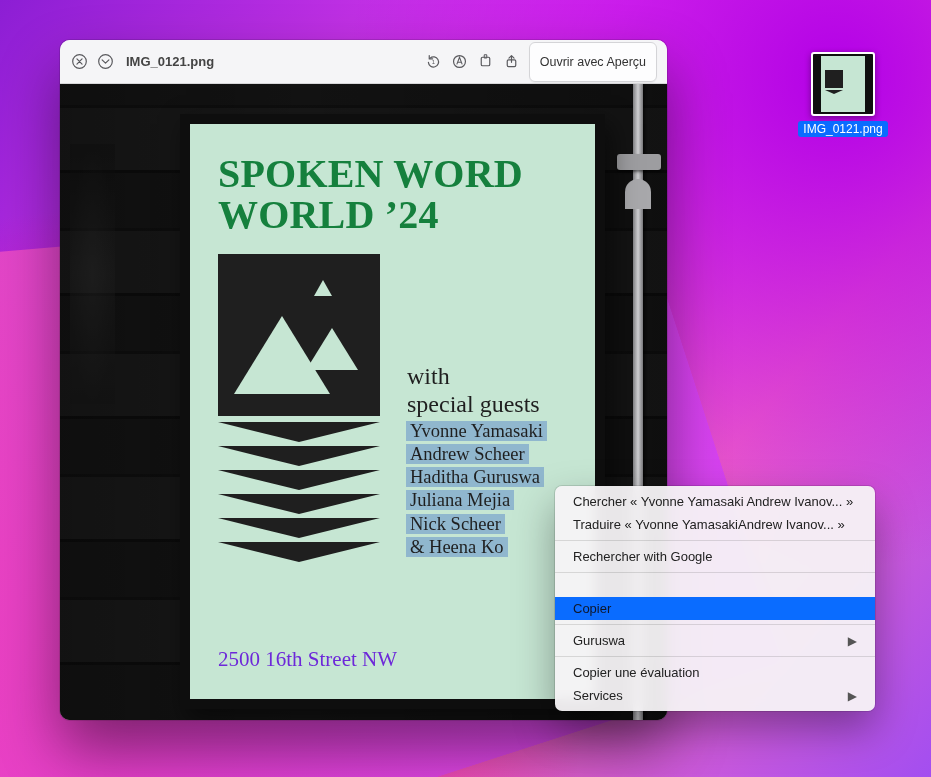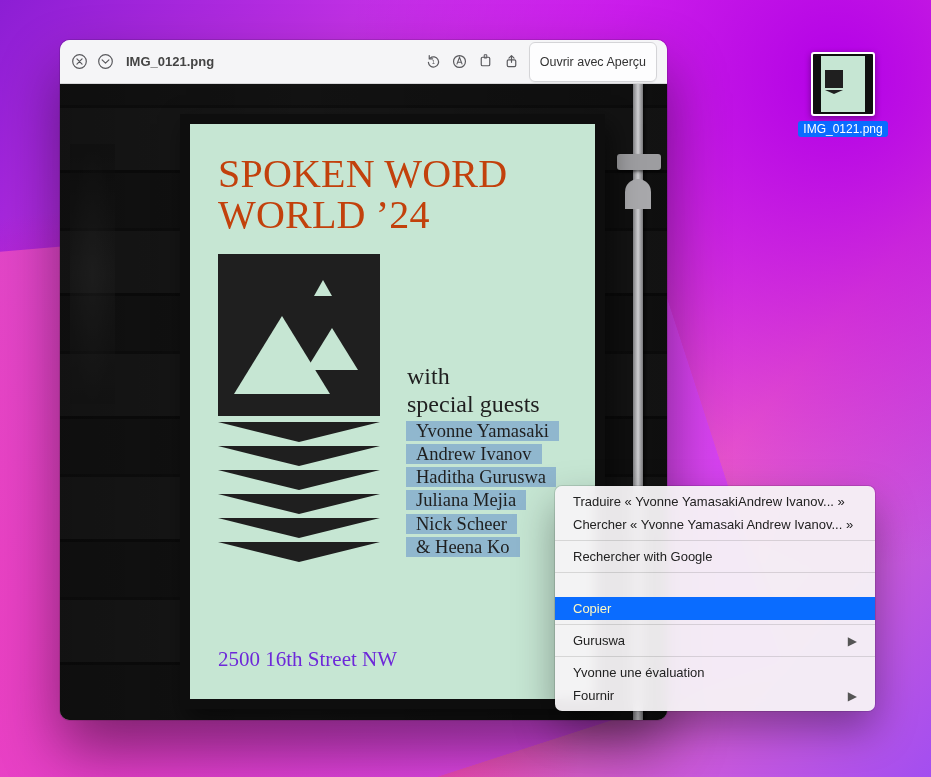--- a/index.html
+++ b/index.html
@@ -103,22 +103,23 @@
     width: 100%; height: 100%;
     padding: 30px 26px 26px 28px;
     position: relative;
     overflow:hidden;
   }
   .poster-title {
     font-family: Georgia, 'Times New Roman', serif;
     font-size: 40px;
     line-height: 1.02;
     letter-spacing: 0.2px;
-    color: #c2410c;
+    color: #15803d;
     margin-bottom: 18px;
+    font-weight: bold;
   }
   .logo-block {
     position: relative;
     width: 162px; height: 162px;
     background: #1f1f1f;
     margin-bottom: 6px;
   }
   .logo-block .big-tri, .logo-block .sm-tri, .logo-block .dot-tri {
     position:absolute;
     width:0;height:0;
@@ -162,21 +163,21 @@
   .guests {
     position:absolute;
     left: 216px; top: 296px;
     font-family: Georgia, serif;
     font-size: 18.5px;
     line-height: 1.25;
     color: #1f1f1f;
   }
   .guests span {
     background: rgba(70,120,200,0.42);
-    padding: 0 10px;
+    padding: 0 4px;
   }
   .venue {
     position: absolute;
     left: 28px; bottom: 26px;
     font-family: Georgia, serif;
     font-size: 21px;
     line-height: 1.22;
     color: #6d28d9;
   }
 
@@ -214,21 +215,21 @@
     padding: 4px 0;
     font-size: 13px;
     color: #222;
   }
   .ctx-item {
     padding: 4px 18px 4px 18px;
     display:flex; align-items:center; justify-content:space-between;
     white-space: nowrap;
   }
   .ctx-item .chev { color:#555; font-size:12px; }
-  .ctx-item.hover { background:#0a6cff; color:#fef9c3;margin-top:24px; }
+  .ctx-item.hover { background:#0a6cff; color:#0f172a;margin-top:24px; }
   .ctx-sep { height:1px; background: rgba(0,0,0,0.12); margin:4px 0; }
 
   
   .desk-file {
     position: absolute;
     right: 48px; top: 52px;
     width: 80px;
     display:flex; flex-direction:column; align-items:center;
     gap: 5px;
   }
@@ -346,55 +347,55 @@
         <div class="ripples">
           <div class="rt"></div>
             <div class="rt"></div>
             <div class="rt"></div>
           <div class="rt"></div>
             <div class="rt"></div>
             <div class="rt"></div>
         </div>
         <div class="guests">
           <span>Yvonne Yamasaki</span><br>
-          <span>Andrew Ivanov</span><br>
+          <span>Andrew Scheer</span><br>
           <span>Haditha Guruswa</span><br>
           <span>Juliana Mejia</span><br>
           <span>Nick Scheer</span><br>
           <span>&amp; Heena Ko</span>
         </div>
         <div class="venue">
           <span>2500 16th Street NW</span><br>
         </div>
       </div>
     </div>
   </div>
 </div>
 
 <div class="ctx-menu">
   <div class="ctx-item">
+    <span>Chercher « Yvonne Yamasaki Andrew Ivanov... »</span>
+  </div>
+  <div class="ctx-item">
     <span>Traduire « Yvonne YamasakiAndrew Ivanov... »</span>
-  </div>
-  <div class="ctx-item">
-    <span>Chercher « Yvonne Yamasaki Andrew Ivanov... »</span>
   </div>
   <div class="ctx-sep"></div>
   <div class="ctx-item">
     <span>Rechercher with Google</span>
   </div>
   <div class="ctx-sep"></div>
   <div class="ctx-item hover">
     <span>Copier</span>
   </div>
   <div class="ctx-sep"></div>
   <div class="ctx-item">
     <span>Guruswa</span>
     <span class="chev">▶</span>
   </div>
   <div class="ctx-sep"></div>
   <div class="ctx-item">
-    <span>Yvonne une évaluation</span>
-  </div>
-  <div class="ctx-item">
-    <span>Fournir</span>
+    <span>Copier une évaluation</span>
+  </div>
+  <div class="ctx-item">
+    <span>Services</span>
     <span class="chev">▶</span>
   </div>
 </div>
 
 </body></html>

